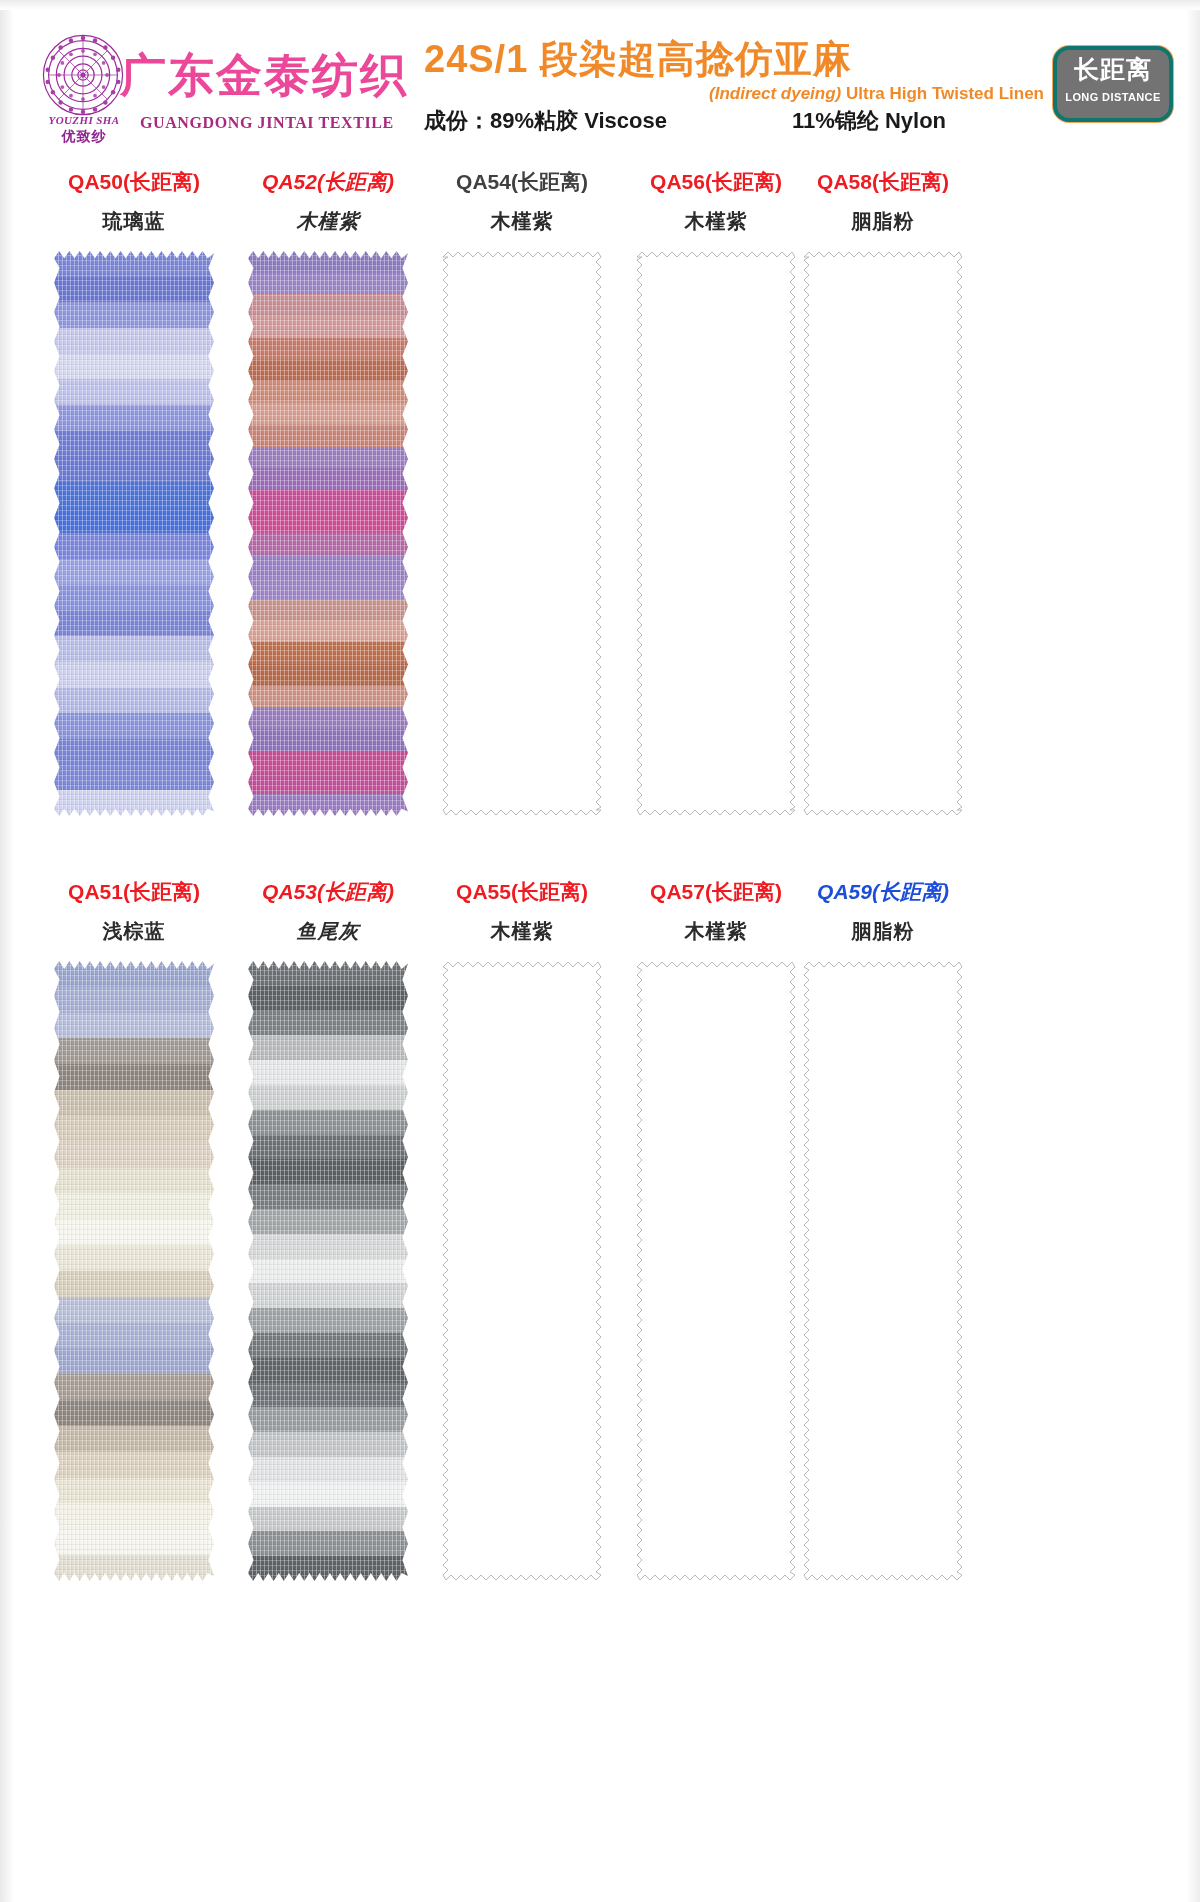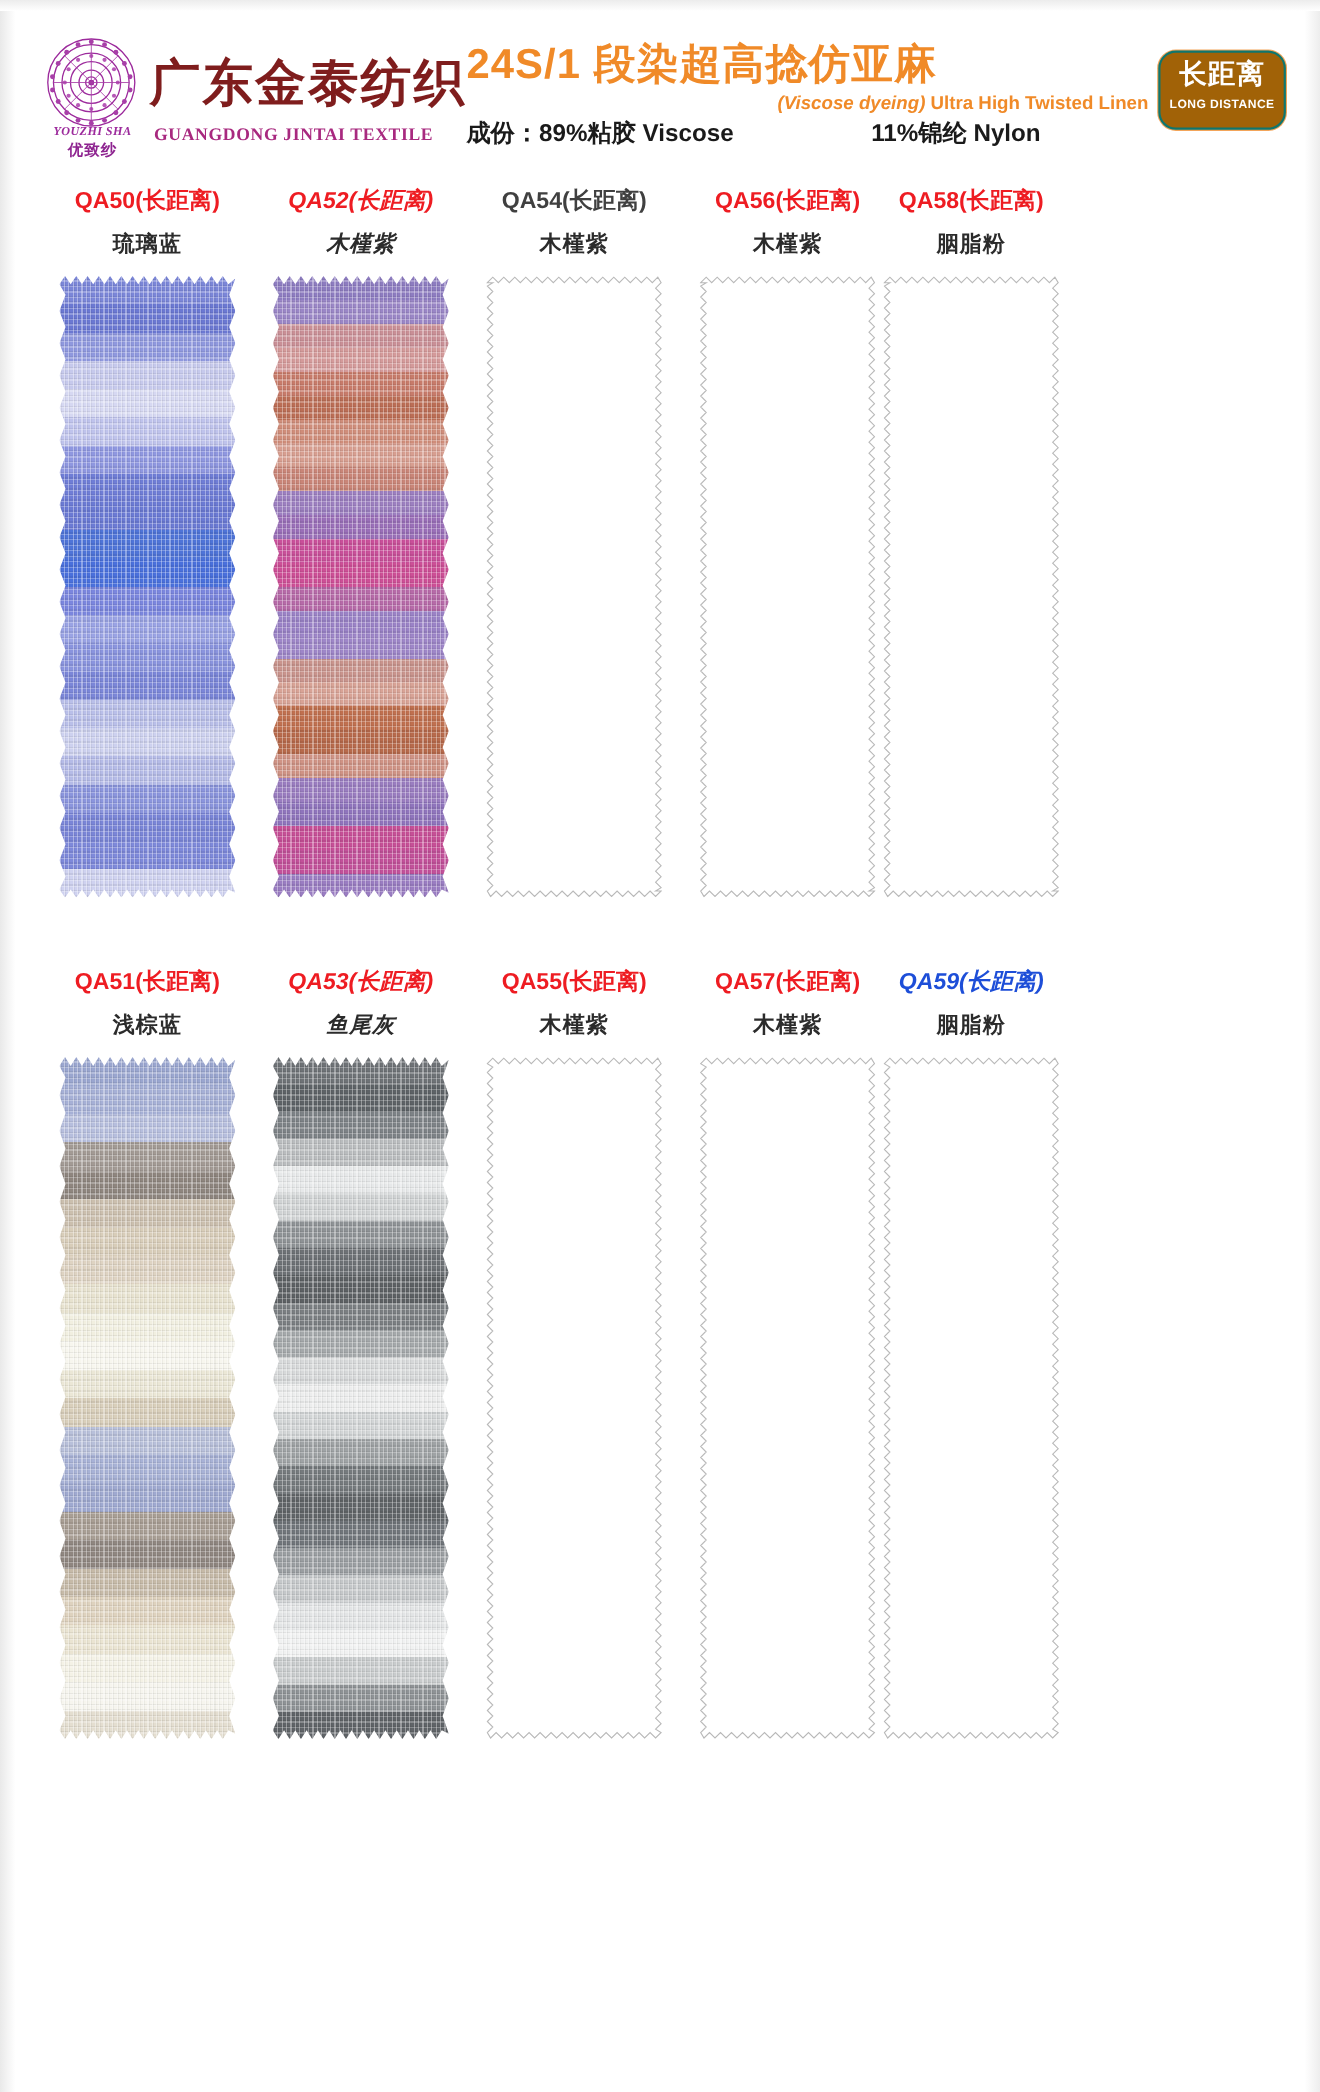--- a/index.html
+++ b/index.html
@@ -20,41 +20,41 @@
   
   .header{position:absolute;left:0;top:0;width:1200px;height:150px;}
 
   .brand{position:absolute;left:40px;top:32px;width:380px;height:108px;}
   .logo-mark{position:absolute;left:0;top:0;width:86px;height:86px;}
   .logo-sub-en{position:absolute;left:-4px;top:82px;width:96px;text-align:center;
     font-family:"Liberation Serif","DejaVu Serif",serif;
     font-size:11px;font-style:italic;font-weight:bold;color:#9c2a9c;letter-spacing:.4px;}
   .logo-sub-cn{position:absolute;left:-4px;top:96px;width:96px;text-align:center;
     font-size:14px;font-weight:bold;color:#8e2490;letter-spacing:1px;}
-  .brand-cn{position:absolute;left:96px;top:20px;
-    font-size:46px;font-weight:bold;color:#7f1d1d;letter-spacing:2px;
+  .brand-cn{position:absolute;left:80px;top:20px;
+    font-size:46px;font-weight:bold;color:#ec4899;letter-spacing:2px;
     line-height:1;white-space:nowrap;}
   .brand-en{position:absolute;left:100px;top:82px;
     font-family:"Liberation Serif","DejaVu Serif",serif;
     font-size:16px;font-weight:bold;color:#a8297f;letter-spacing:.6px;white-space:nowrap;}
 
   .title-block{position:absolute;left:424px;top:40px;width:620px;height:100px;}
   .title-main{position:absolute;left:0;top:0;font-size:38px;font-weight:bold;
     color:#f08a28;letter-spacing:1px;white-space:nowrap;line-height:1;}
   .title-sub{position:absolute;right:0;top:44px;font-size:17px;font-weight:bold;
     color:#f08a28;white-space:nowrap;}
   .title-sub .paren{font-style:italic;}
   .compo{position:absolute;left:0;top:66px;width:620px;height:32px;}
   .compo-left{position:absolute;left:0;top:0;font-size:22px;font-weight:bold;
     color:#1a1a1a;white-space:nowrap;}
   .compo-right{position:absolute;left:368px;top:0;font-size:22px;font-weight:bold;
     color:#1a1a1a;white-space:nowrap;text-align:center;}
 
   .badge{position:absolute;left:1053px;top:46px;width:112px;height:68px;
-    background:#a16207;border-radius:16px;border:2px solid #0f766e;
+    background:#737373;border-radius:16px;border:4px solid #0f766e;
     box-shadow:0 0 0 1px #f3a55a;}
   .badge-cn{position:absolute;left:0;top:7px;width:112px;text-align:center;
     font-size:25px;font-weight:bold;color:#ffffff;letter-spacing:1px;line-height:1;}
   .badge-en{position:absolute;left:0;top:41px;width:112px;text-align:center;
     font-size:11px;font-weight:bold;color:#ffffff;letter-spacing:.4px;}
 
   
   .grid-row{position:absolute;left:0;width:1200px;}
   .row-1{top:168px;height:680px;}
   .row-2{top:878px;height:1010px;}
@@ -201,21 +201,21 @@
       </svg>
     </div>
     <div class="logo-sub-en">YOUZHI SHA</div>
     <div class="logo-sub-cn">优致纱</div>
     <div class="brand-cn">广东金泰纺织</div>
     <div class="brand-en">GUANGDONG JINTAI TEXTILE</div>
   </div>
 
   <div class="title-block">
     <div class="title-main">24S/1 段染超高捻仿亚麻</div>
-    <div class="title-sub"><span class="paren">(Viscose dyeing)</span><span> Ultra High Twisted Linen</span></div>
+    <div class="title-sub"><span class="paren">(Indirect dyeing)</span><span> Ultra High Twisted Linen</span></div>
     <div class="compo">
       <div class="compo-left">成份：89%粘胶 Viscose</div>
       <div class="compo-right">11%锦纶 Nylon</div>
     </div>
   </div>
 
   <div class="badge">
     <div class="badge-cn">长距离</div>
     <div class="badge-en">LONG DISTANCE</div>
   </div>

